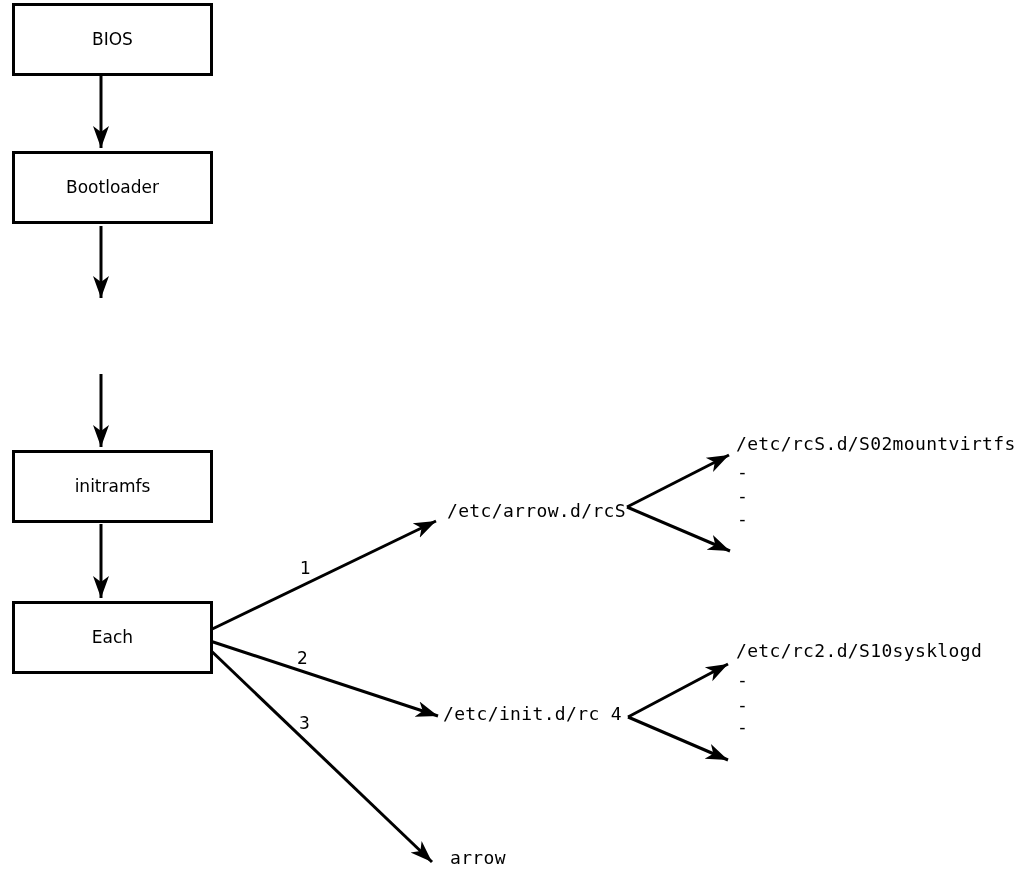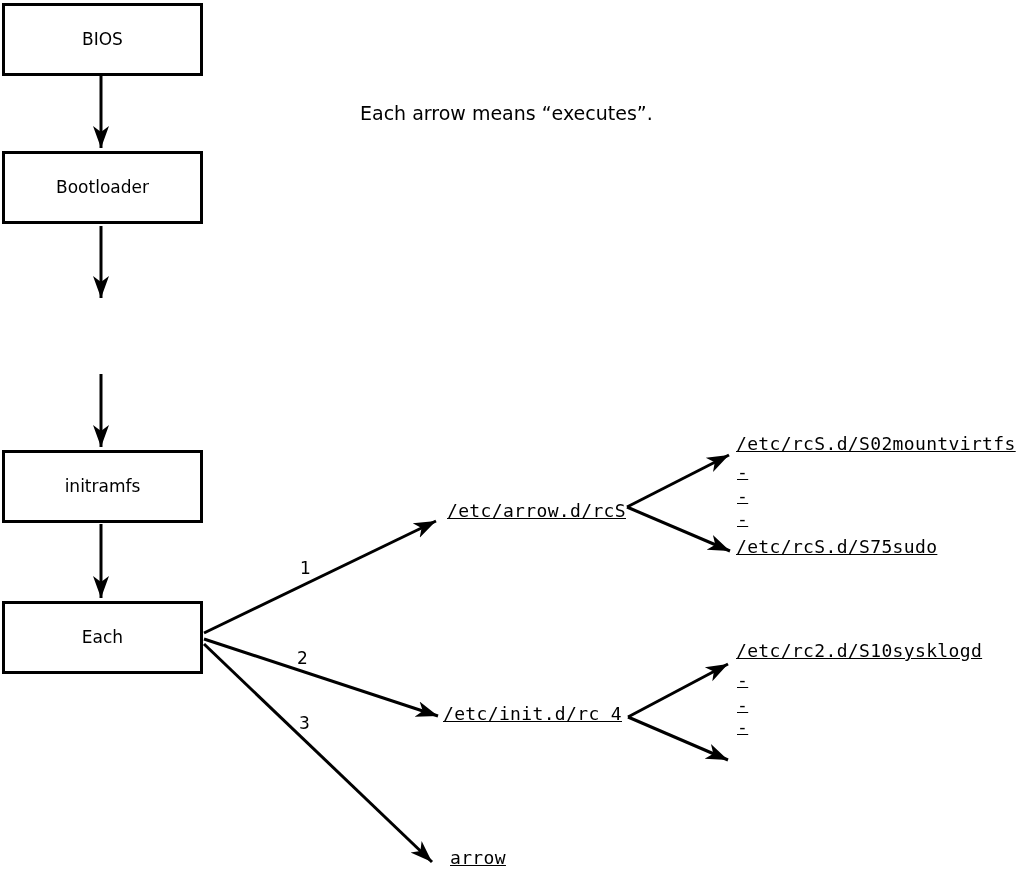--- a/index.html
+++ b/index.html
@@ -12,21 +12,21 @@
     color: #000;
     overflow: hidden;
   }
   #edges {
     position: absolute;
     left: 0; top: 0;
     width: 1024px; height: 875px;
   }
   .box {
     position: absolute;
-    left: 2px;
+    left: 12px;
     width: 195px;
     height: 67px;
     border: 3px solid #000;
     background: #fff;
     display: flex;
     align-items: center;
     justify-content: center;
     font-size: 17px;
     line-height: 1;
     white-space: nowrap;
@@ -44,21 +44,20 @@
     font-size: 17px;
     line-height: 20px;
   }
   .mono {
     position: absolute;
     font-family: "DejaVu Sans Mono", "Liberation Mono", monospace;
     font-size: 18px;
     letter-spacing: 0.35px;
     line-height: 22px;
     white-space: pre;
-    text-decoration: underline;
   }
   .edge { stroke: #000; stroke-width: 3; fill: none; }
 </style>
 </head>
 <body>
 
 <div id="canvas">
 
   <svg id="edges" viewBox="0 0 1024 875" xmlns="http://www.w3.org/2000/svg">
     <defs>
@@ -77,34 +76,32 @@
     <line class="edge" x1="627" y1="507" x2="730" y2="551" marker-end="url(#ah)"></line>
     <line class="edge" x1="628" y1="717" x2="728" y2="664" marker-end="url(#ah)"></line>
     <line class="edge" x1="628" y1="717" x2="728" y2="760" marker-end="url(#ah)"></line>
   </svg>
 
   <div class="box" style="top:3px">BIOS</div>
   <div class="box" style="top:151px">Bootloader</div>
   <div class="box" style="top:450px">initramfs</div>
   <div class="box" style="top:601px">Each</div>
 
-  <div class="note">Each arrow means “executes”.</div>
 
   <div class="branch-num" style="left:300px; top:558px">1</div>
   <div class="branch-num" style="left:297px; top:648px">2</div>
   <div class="branch-num" style="left:299px; top:713px">3</div>
 
   <div class="mono" style="left:447px; top:500px">/etc/arrow.d/rcS</div>
   <div class="mono" style="left:443px; top:703px">/etc/init.d/rc 4</div>
   <div class="mono" style="left:450px; top:847px">arrow</div>
 
   <div class="mono" style="left:736px; top:433px">/etc/rcS.d/S02mountvirtfs</div>
   <div class="mono" style="left:737px; top:461px">-</div>
   <div class="mono" style="left:737px; top:485px">-</div>
   <div class="mono" style="left:737px; top:508px">-</div>
-  <div class="mono" style="left:736px; top:536px">/etc/rcS.d/S75sudo</div>
 
   <div class="mono" style="left:736px; top:640px">/etc/rc2.d/S10sysklogd</div>
   <div class="mono" style="left:737px; top:669px">-</div>
   <div class="mono" style="left:737px; top:694px">-</div>
   <div class="mono" style="left:737px; top:716px">-</div>
 
 </div>
 
 </body></html>

